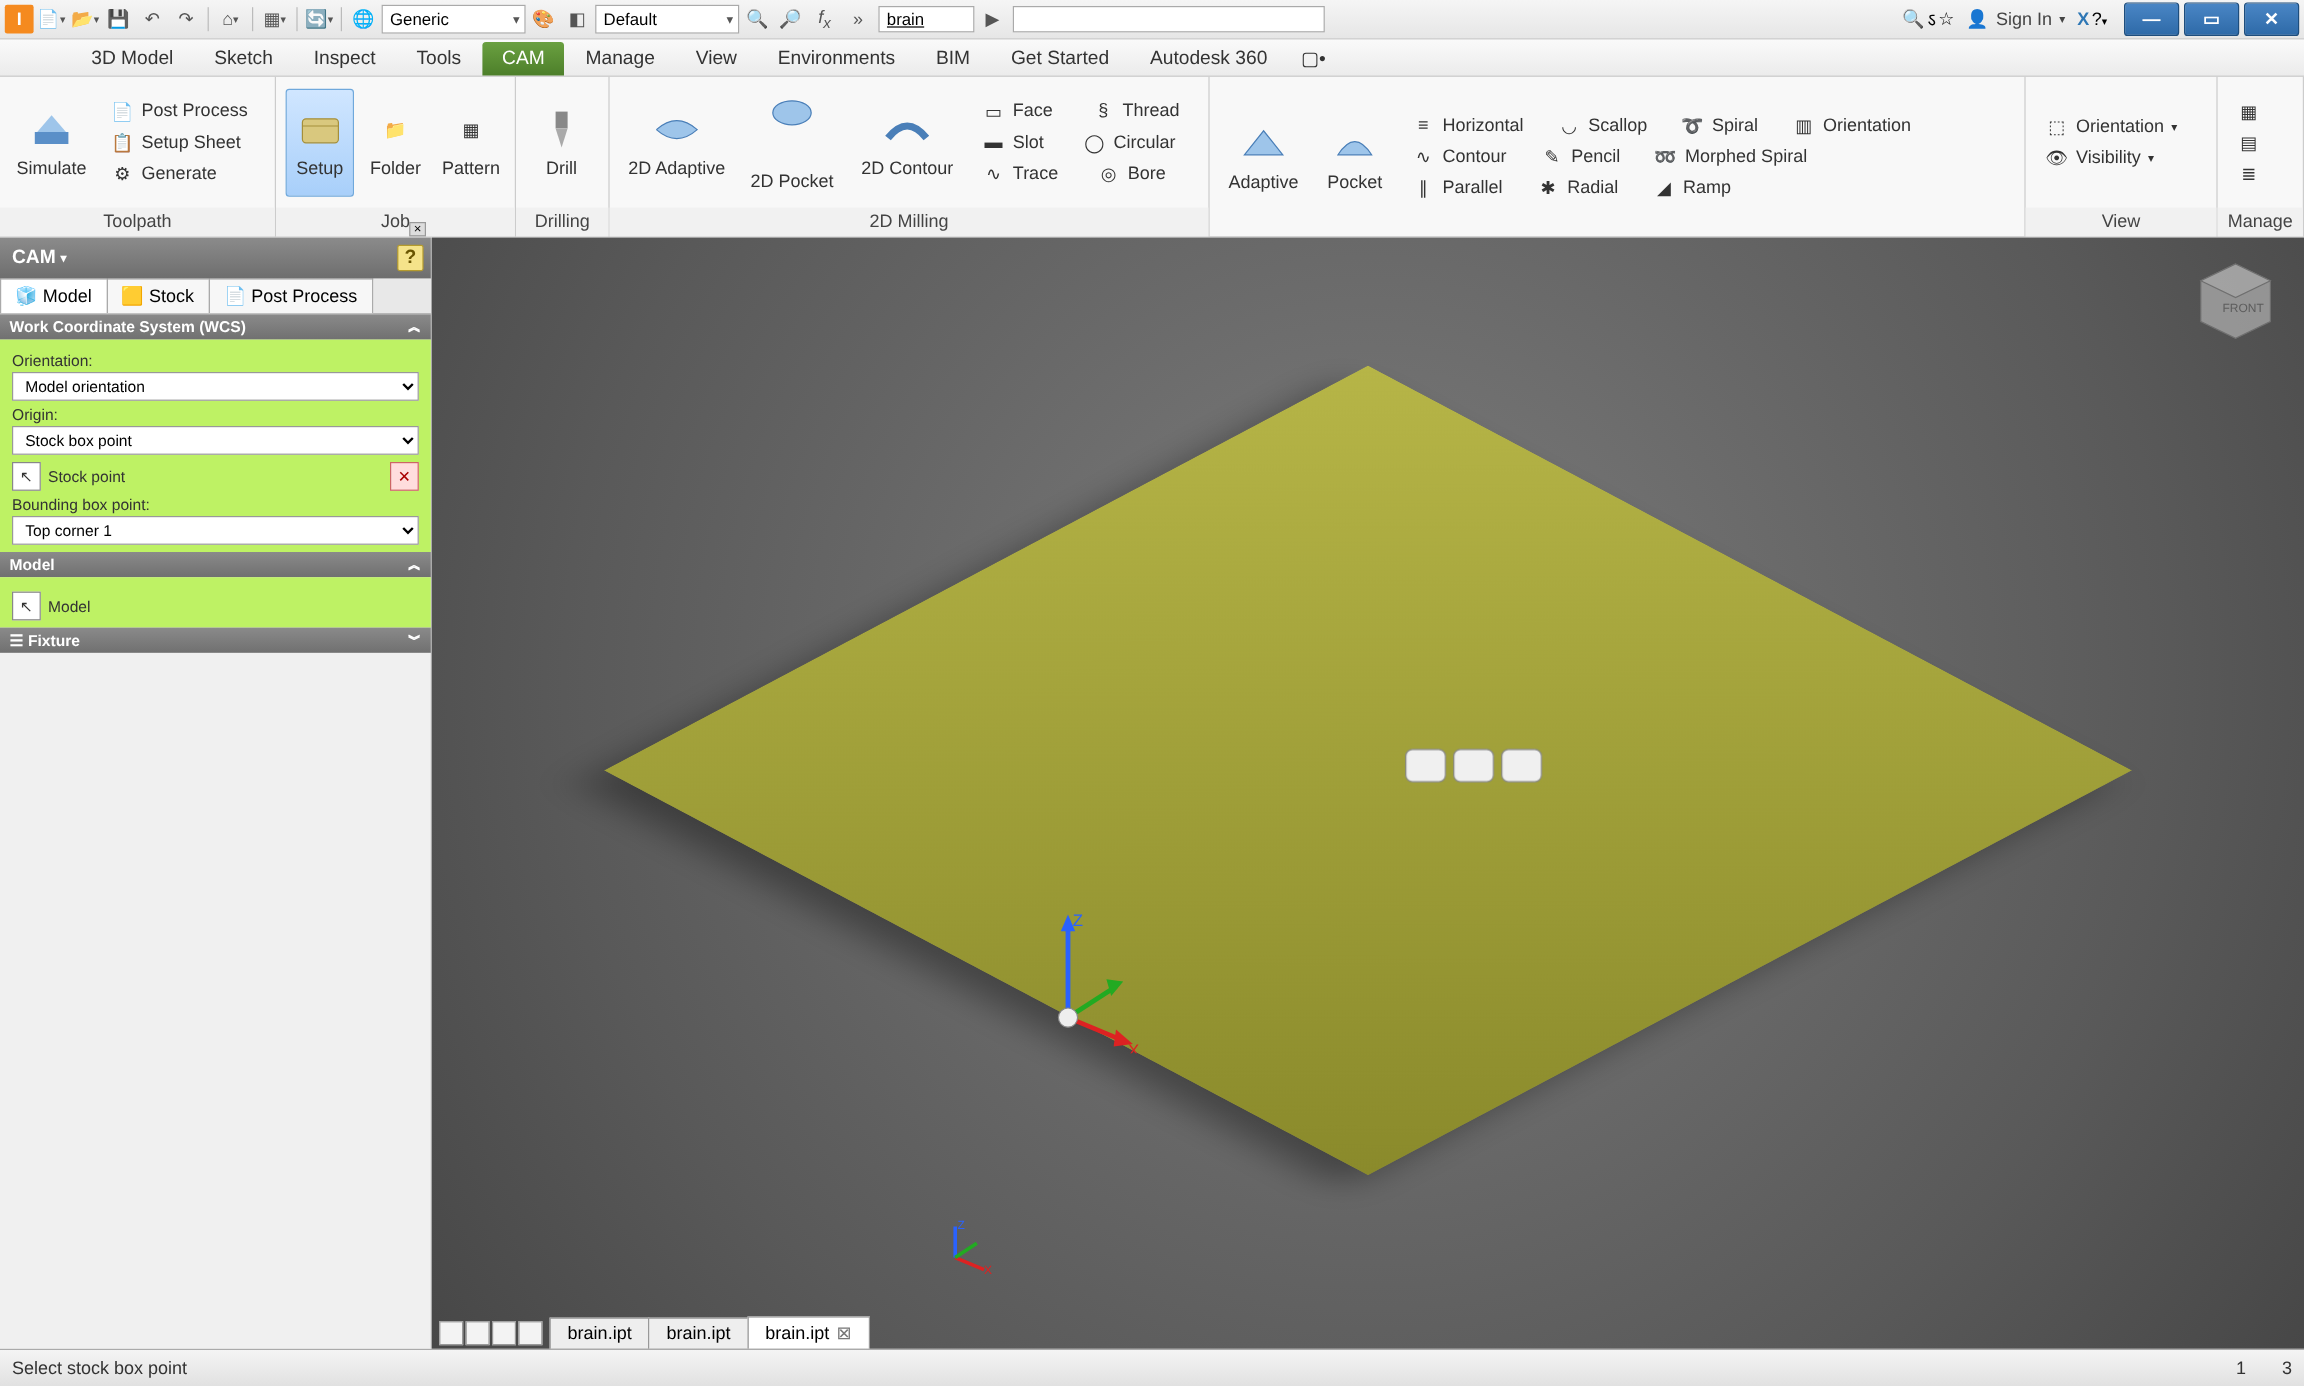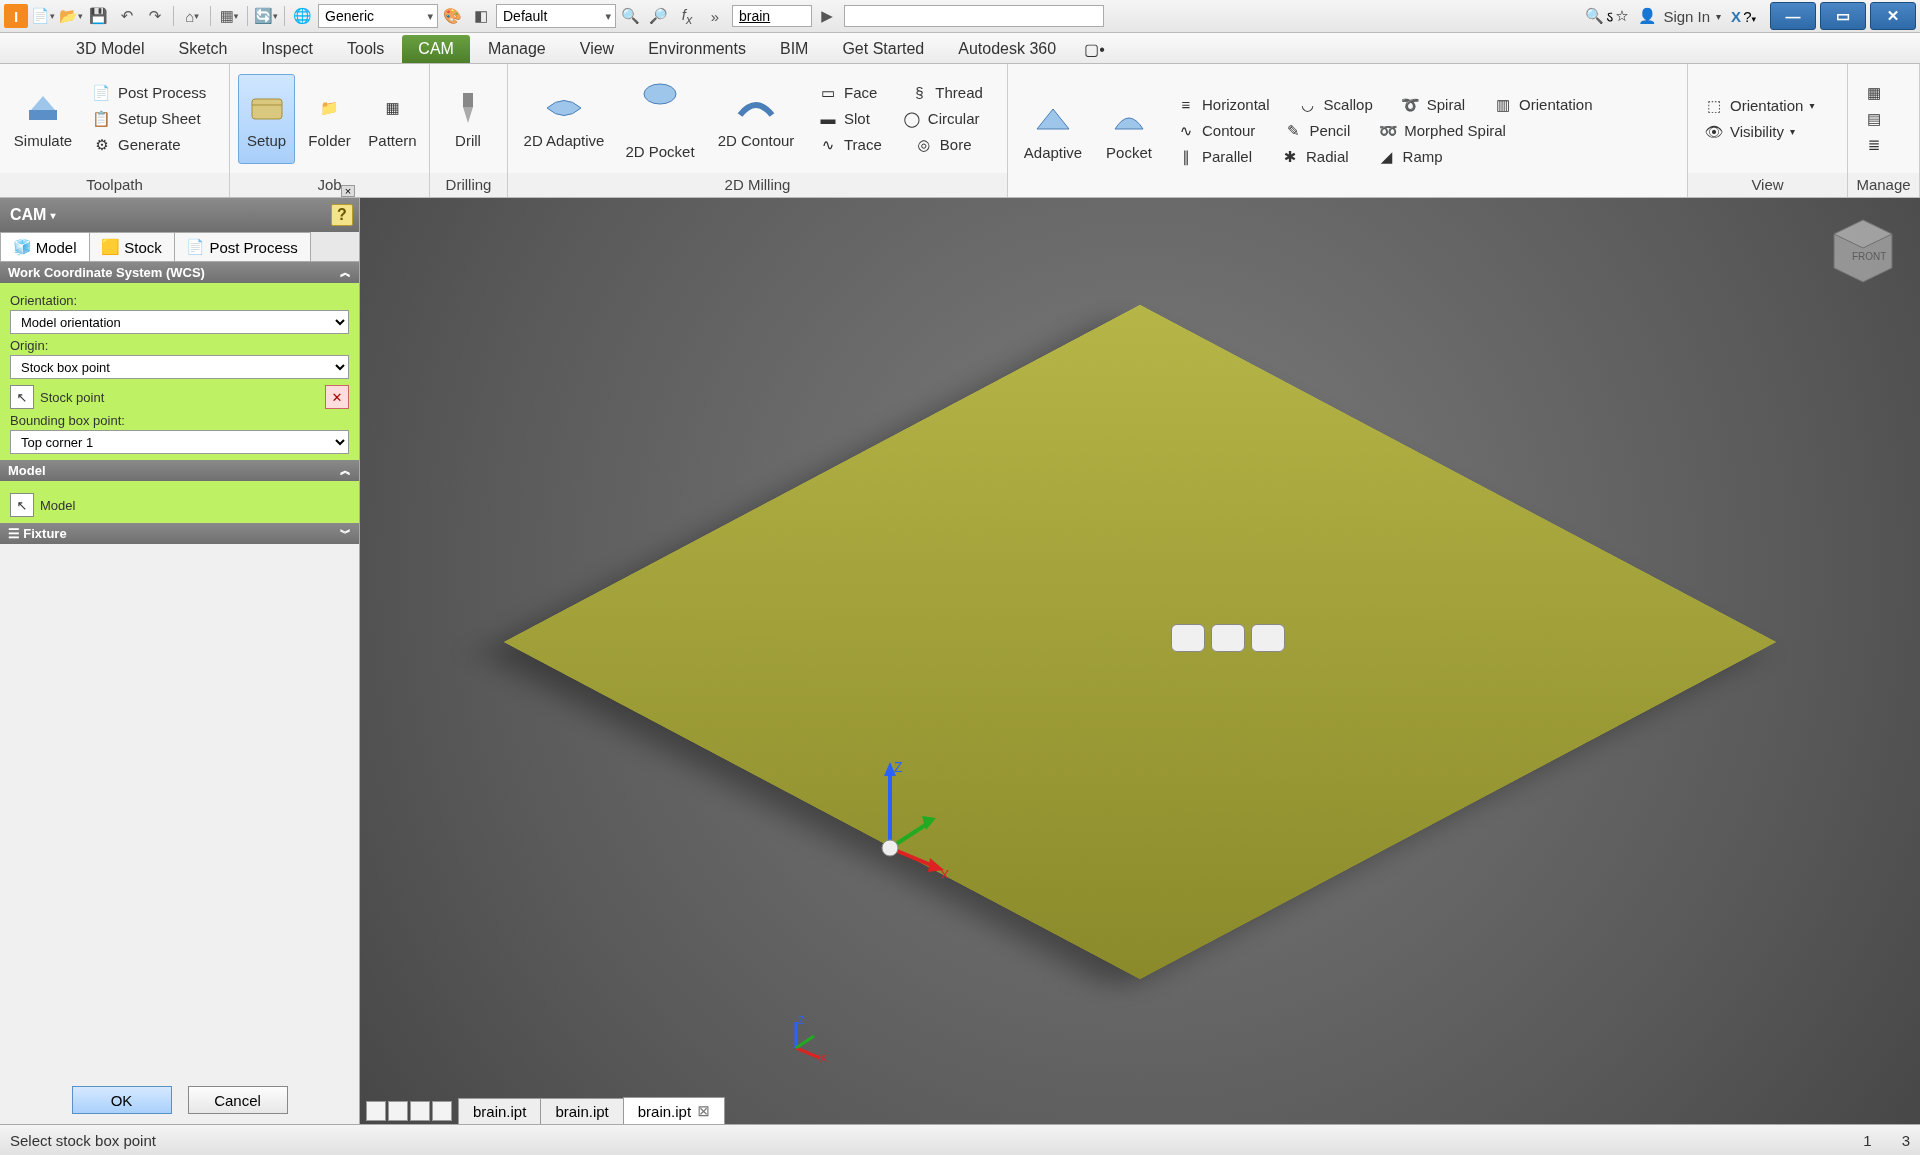--- a/index.html
+++ b/index.html
@@ -434,24 +434,20 @@
         <div class="ptr">↖</div>
         <span>Model</span>
       </div>
     </div>
 
     <div class="section-head">
         <span>☰ <span>Fixture</span></span>
         <span class="chev">︾</span>
       </div>
 
-    <div class="lp-buttons">
-      <button class="primary">OK</button>
-      <button>Cancel</button>
-    </div>
   </div>
 
   <div class="viewport">
     <div class="model-stub"></div>
 
     <svg class="axis" width="100" height="120">
       <line x1="30" y1="90" x2="30" y2="10" stroke="#2a62ff" stroke-width="4"></line>
         <polygon points="30,4 24,18 36,18" fill="#2a62ff"></polygon>
       <text x="34" y="14" fill="#2a62ff" font-size="14">Z</text>
       <line x1="30" y1="90" x2="78" y2="110" stroke="#d22" stroke-width="4"></line>

